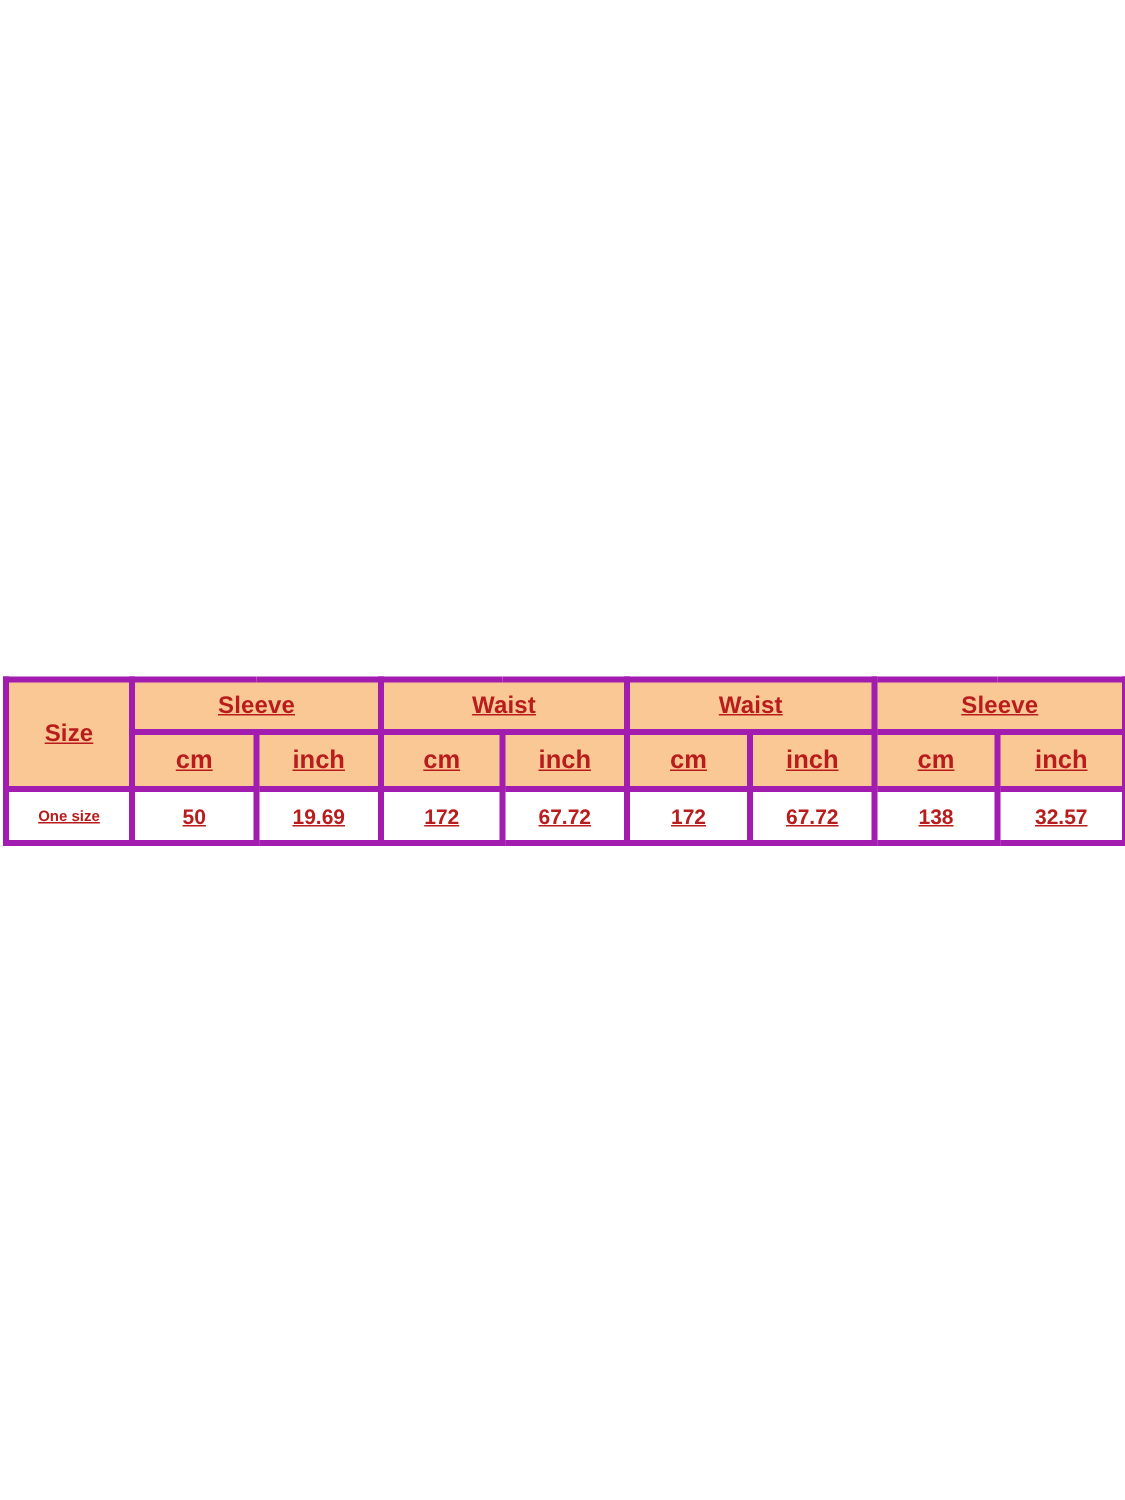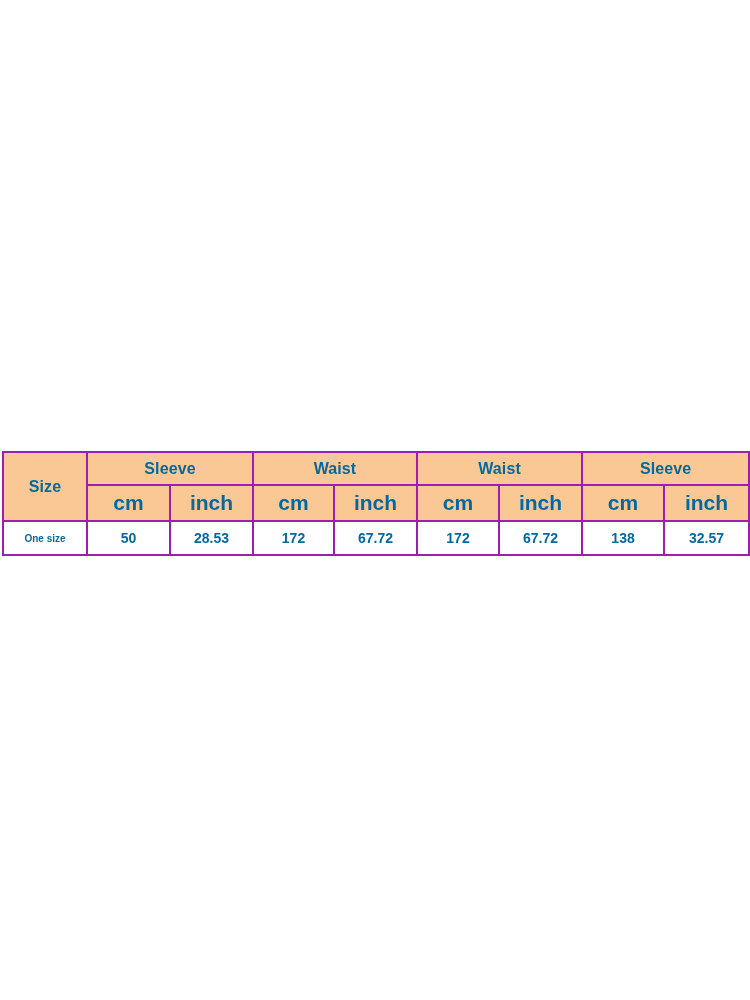--- a/index.html
+++ b/index.html
@@ -35,45 +35,46 @@
 
   table.size-chart {
     border-collapse: collapse;
     table-layout: fixed;
     width: 746px;
     background: #ffffff;
   }
 
   table.size-chart td,
   table.size-chart th {
-    border: 2px solid #a21caf;
+    border: 4px solid #a21caf;
     text-align: center;
     vertical-align: middle;
     font-weight: bold;
-    color: #0369a1;
+    color: #b91c1c;
     padding: 0;
     margin: 0;
+    text-decoration: underline;
   }
 
   
   table.size-chart thead th {
     background: #fac894;
   }
 
   
   tr.group-row th {
     height: 31px;
     font-size: 16px;
     letter-spacing: 0.1px;
   }
 
   
   tr.unit-row th {
     height: 34px;
-    font-size: 21px;
+    font-size: 17px;
   }
 
   
   th.size-corner {
     font-size: 15px;
   }
 
   
   tbody td {
     height: 32px;
@@ -133,21 +134,21 @@
           <th>inch</th>
           <th>cm</th>
           <th>inch</th>
         </tr>
       </thead>
 
       <tbody>
         <tr>
           <td class="size-label">One size</td>
           <td>50</td>
-          <td>28.53</td>
+          <td>19.69</td>
           <td>172</td>
           <td>67.72</td>
           <td>172</td>
           <td>67.72</td>
           <td>138</td>
           <td>32.57</td>
         </tr>
       </tbody>
     </table>
   </div>

